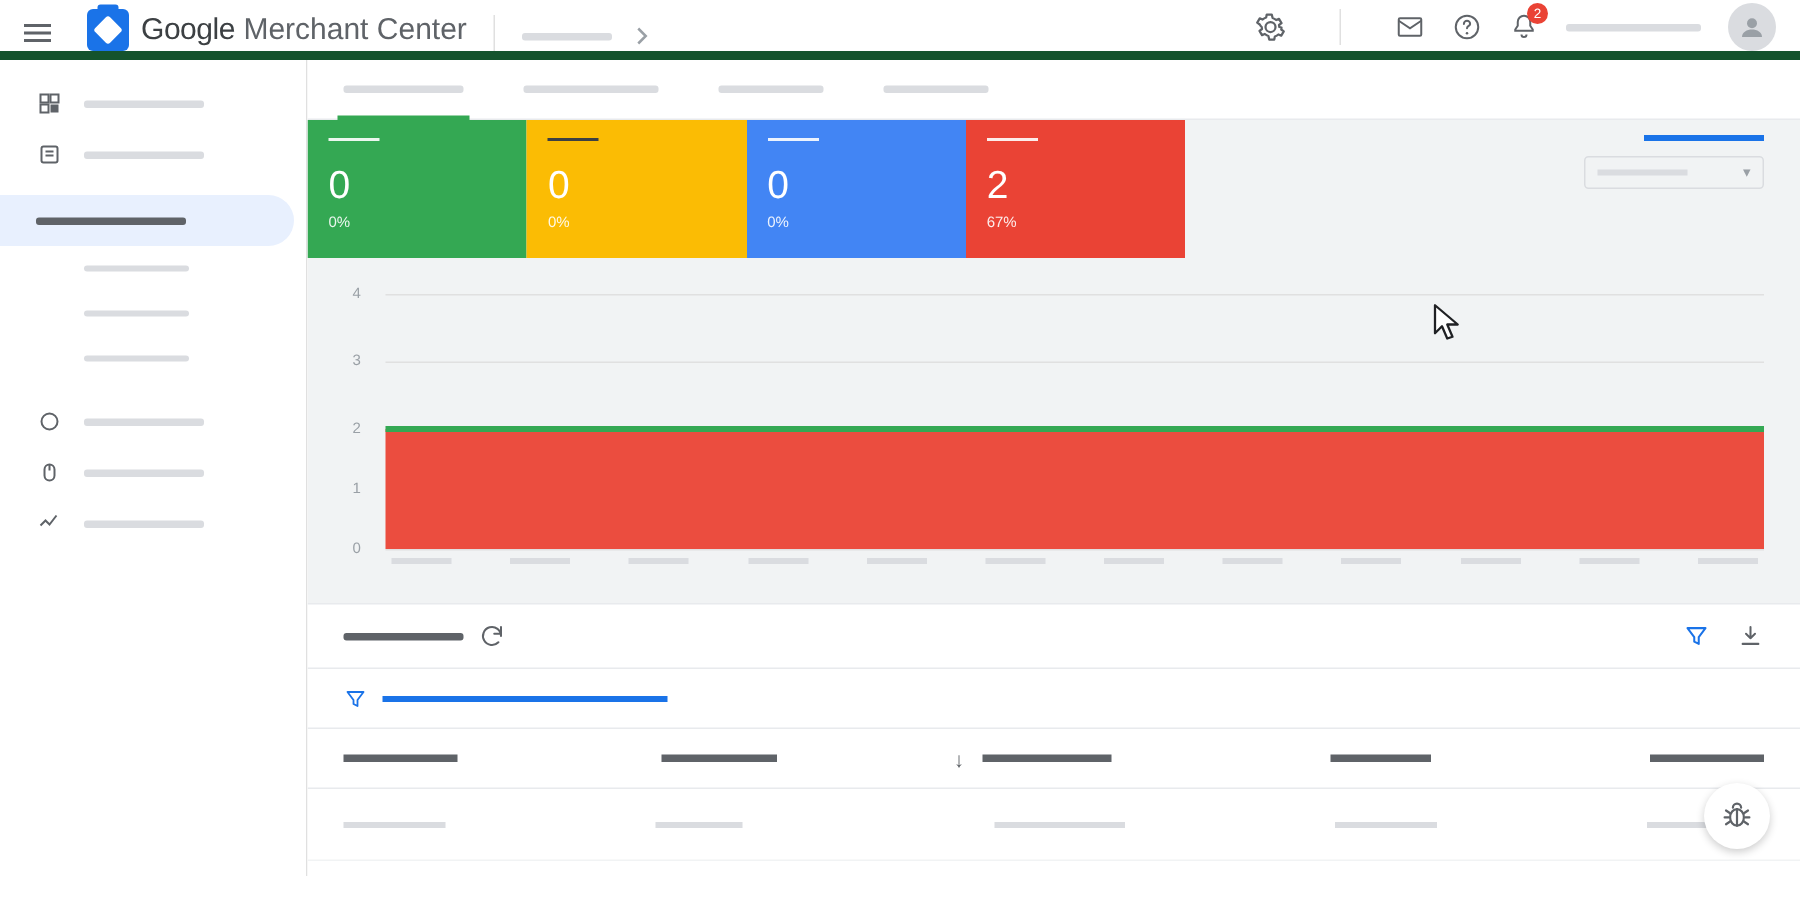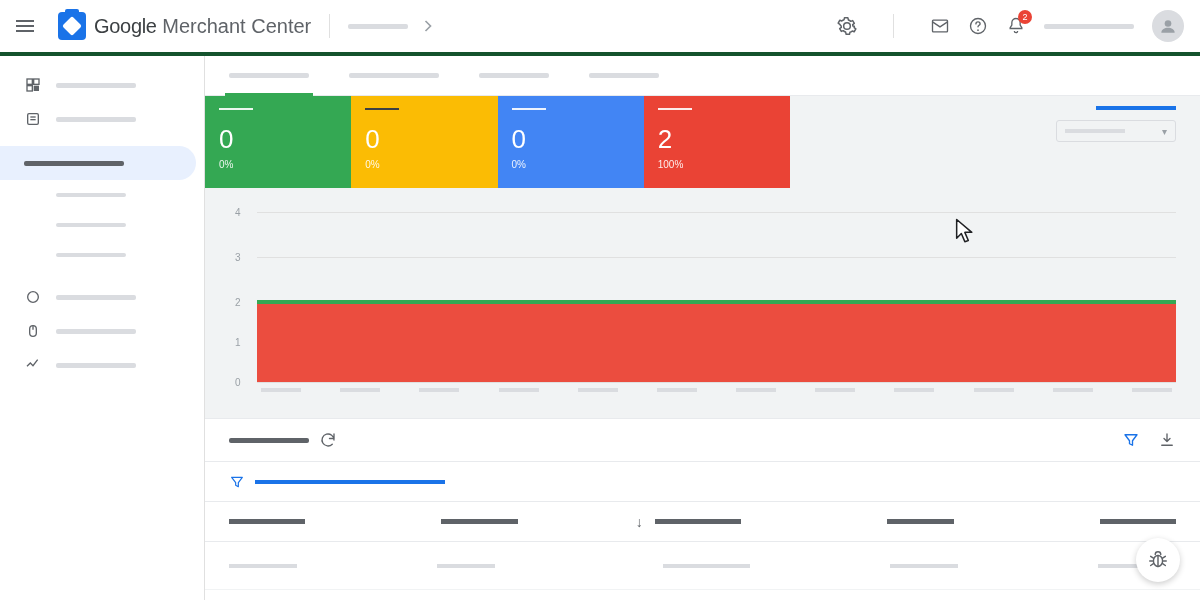--- a/index.html
+++ b/index.html
@@ -1,18 +1,18 @@
 <!DOCTYPE html>
 <html><head>
 <meta charset="utf-8">
 <style>
   * { box-sizing: border-box; margin: 0; padding: 0; }
   html, body { width: 1200px; height: 600px; font-family: Arial, Helvetica, sans-serif; background: #fff; overflow: hidden; }
   
-  .header { position: relative; height: 56px; border-bottom: 4px solid #14532d; display: flex; align-items: center; padding: 0 16px; }
+  .header { position: relative; height: 40px; border-bottom: 6px solid #14532d; display: flex; align-items: flex-end; padding: 0 16px; }
   .hamburger { width: 24px; height: 24px; display: flex; flex-direction: column; justify-content: center; gap: 3px; cursor: pointer; }
   .hamburger span { display: block; height: 2px; background: #5f6368; width: 18px; }
   .logo { display: flex; align-items: center; margin-left: 18px; }
   .logo-badge { width: 28px; height: 28px; background: #1a73e8; border-radius: 4px; position: relative; margin-right: 8px; }
   .logo-badge::before { content: ""; position: absolute; top: -3px; left: 7px; width: 14px; height: 5px; background: #1a73e8; border-radius: 2px 2px 0 0; }
   .logo-badge::after { content: ""; position: absolute; width: 14px; height: 14px; background: #fff; transform: rotate(45deg); left: 7px; top: 7px; border-radius: 2px; }
   .logo-text { font-size: 20px; color: #3c4043; }
   .logo-text .g { letter-spacing: -0.3px; }
   .logo-text .mc { font-weight: 400; color: #5f6368; }
   .vbar { width: 1px; height: 24px; background: #e0e0e0; margin: 0 18px; }
@@ -250,21 +250,21 @@
           <div class="pct">0%</div>
         </div>
         <div class="metric m-blue">
           <div class="bar"></div>
           <div class="val">0</div>
           <div class="pct">0%</div>
         </div>
         <div class="metric m-red">
           <div class="bar"></div>
           <div class="val">2</div>
-          <div class="pct">100%</div>
+          <div class="pct">67%</div>
         </div>
       </div>
 
       <div class="link-area">
         <div class="link-bar"></div>
         <div class="dropdown-ph">
           <div class="dlabel"></div>
           <span class="dcaret">▾</span>
         </div>
       </div>

